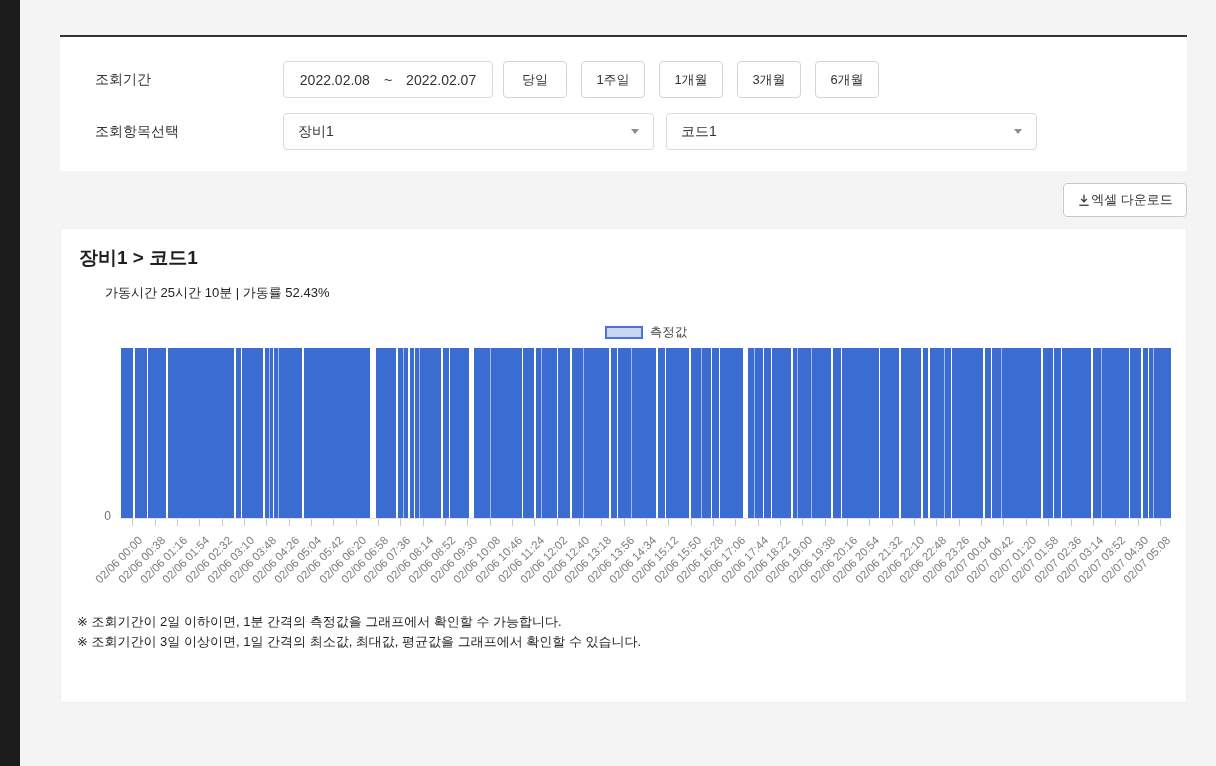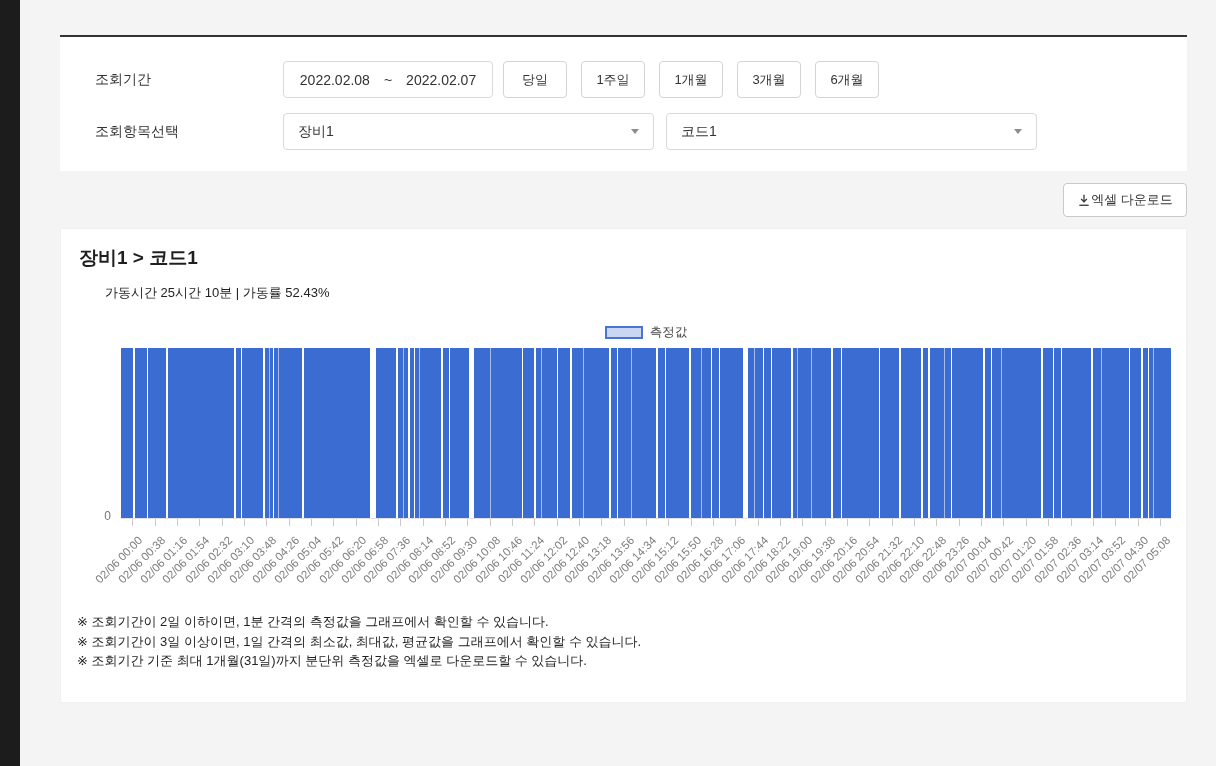--- a/index.html
+++ b/index.html
@@ -270,18 +270,17 @@
           <span class="x-label" style="left: 998.1px; top: 186px;">02/07 03:52</span>
           <div class="tick" style="left: 1016.5px;"></div>
           <span class="x-label" style="left: 1020.5px; top: 186px;">02/07 04:30</span>
           <div class="tick" style="left: 1038.8px;"></div>
           <span class="x-label" style="left: 1042.8px; top: 186px;">02/07 05:08</span>
         </div>
     </div>
     <div class="y-zero">0</div>
 
     <div class="notes">
-      <div>※ 조회기간이 2일 이하이면, 1분 간격의 측정값을 그래프에서 확인할 수 있습니다.</div>
+      <div>※ 조회기간이 2일 이하이면, 1분 간격의 측정값을 그래프에서 확인할 수 가능합니다.</div>
       <div>※ 조회기간이 3일 이상이면, 1일 간격의 최소값, 최대값, 평균값을 그래프에서 확인할 수 있습니다.</div>
-      <div>※ 조회기간 기준 최대 1개월(31일)까지 분단위 측정값을 엑셀로 다운로드할 수 있습니다.</div>
     </div>
   </div>
 </div>
 
 </body></html>

